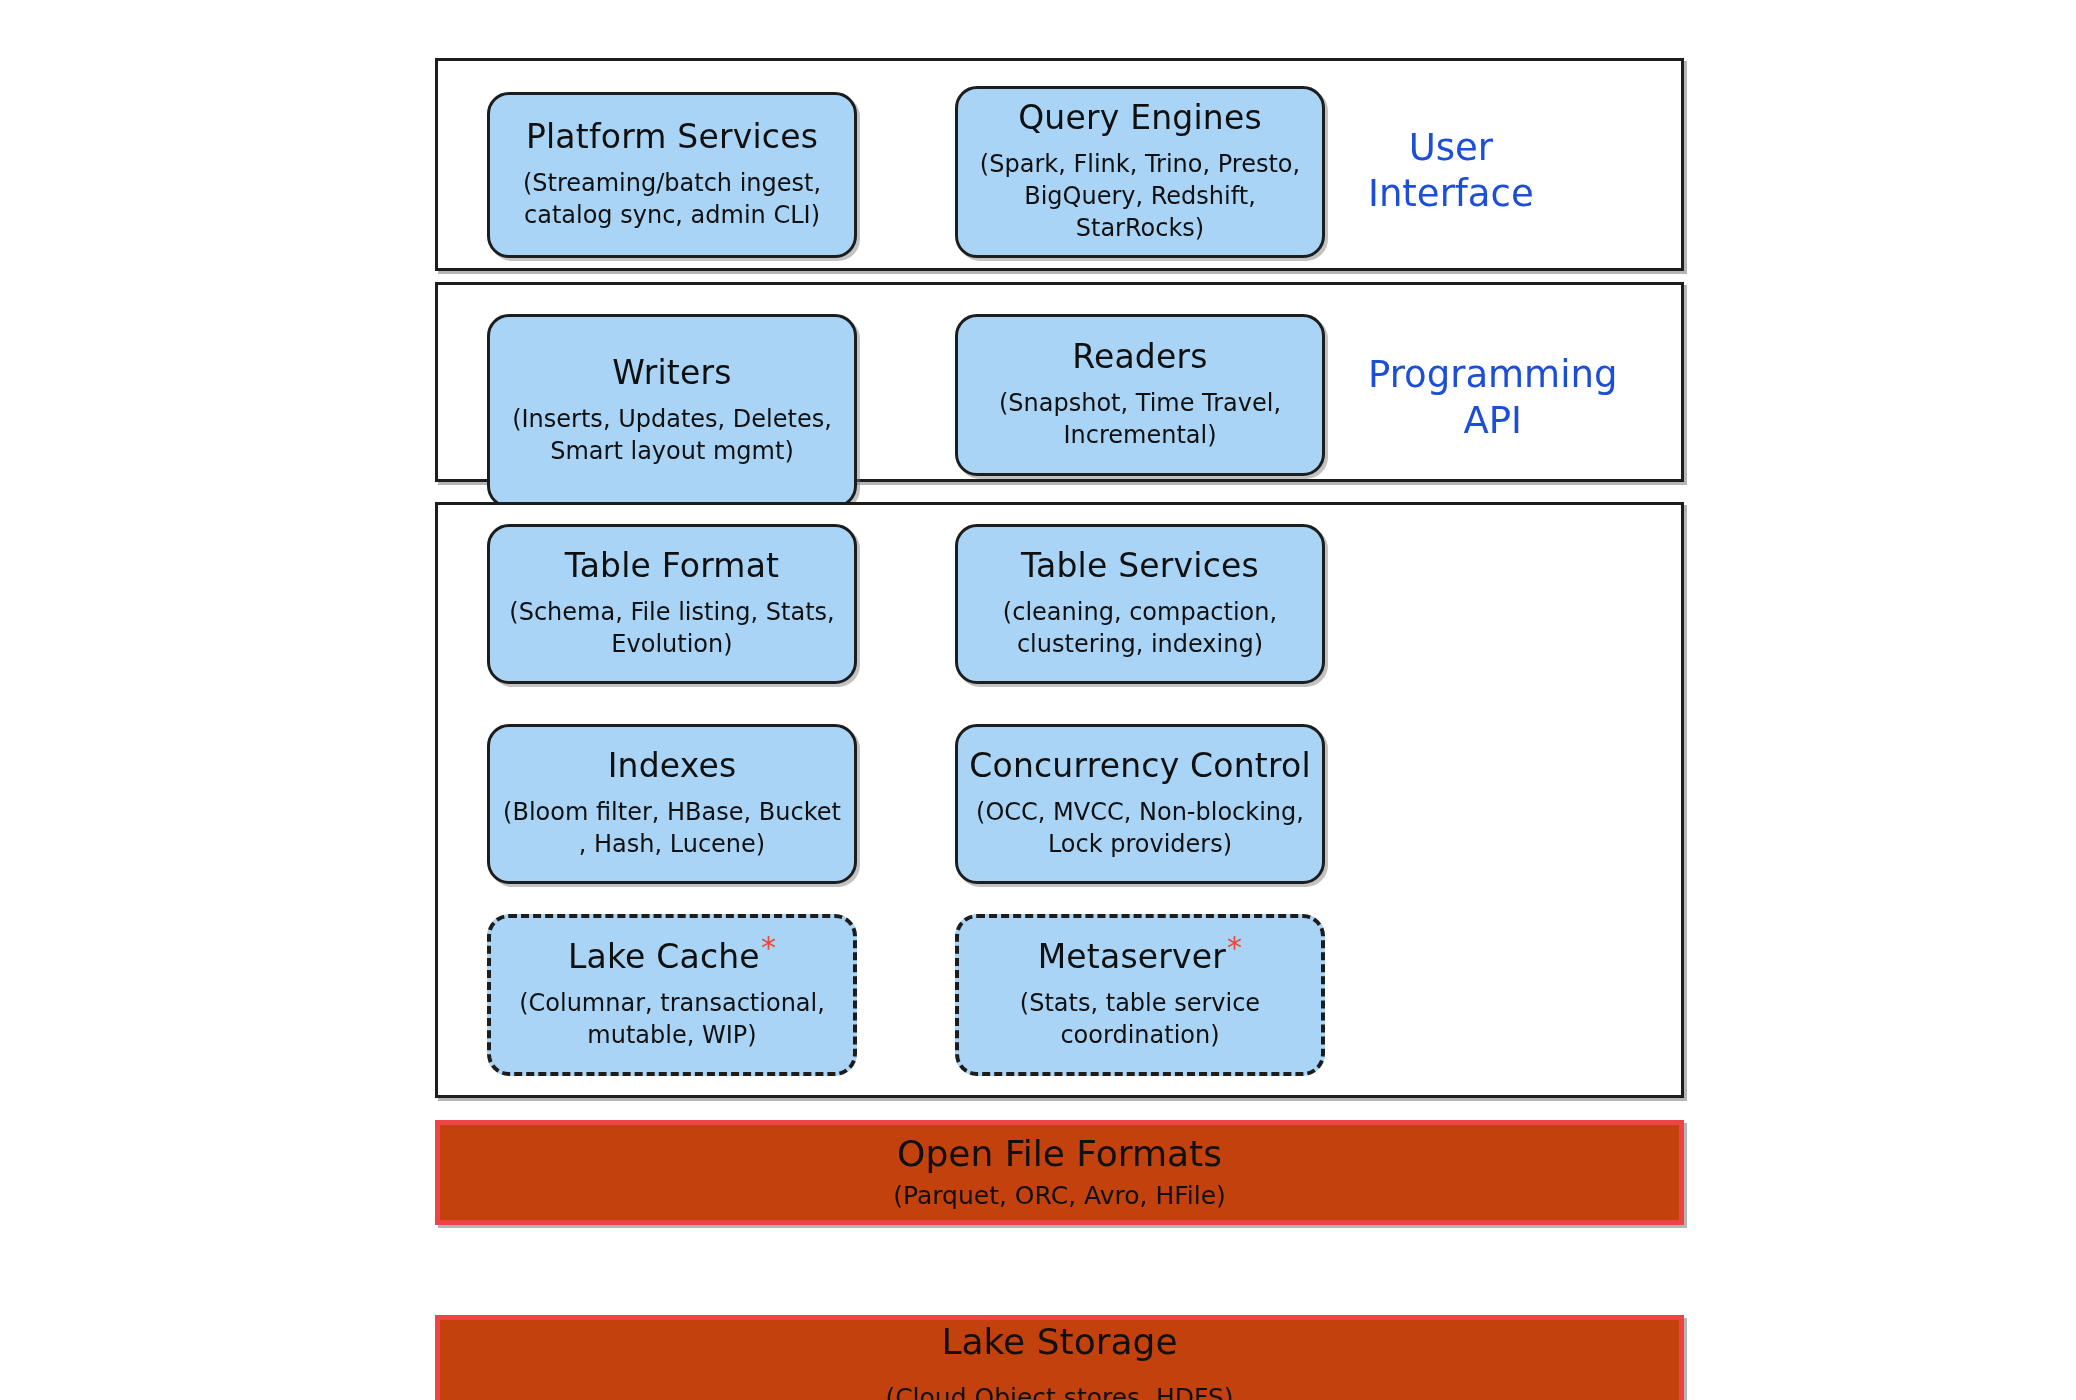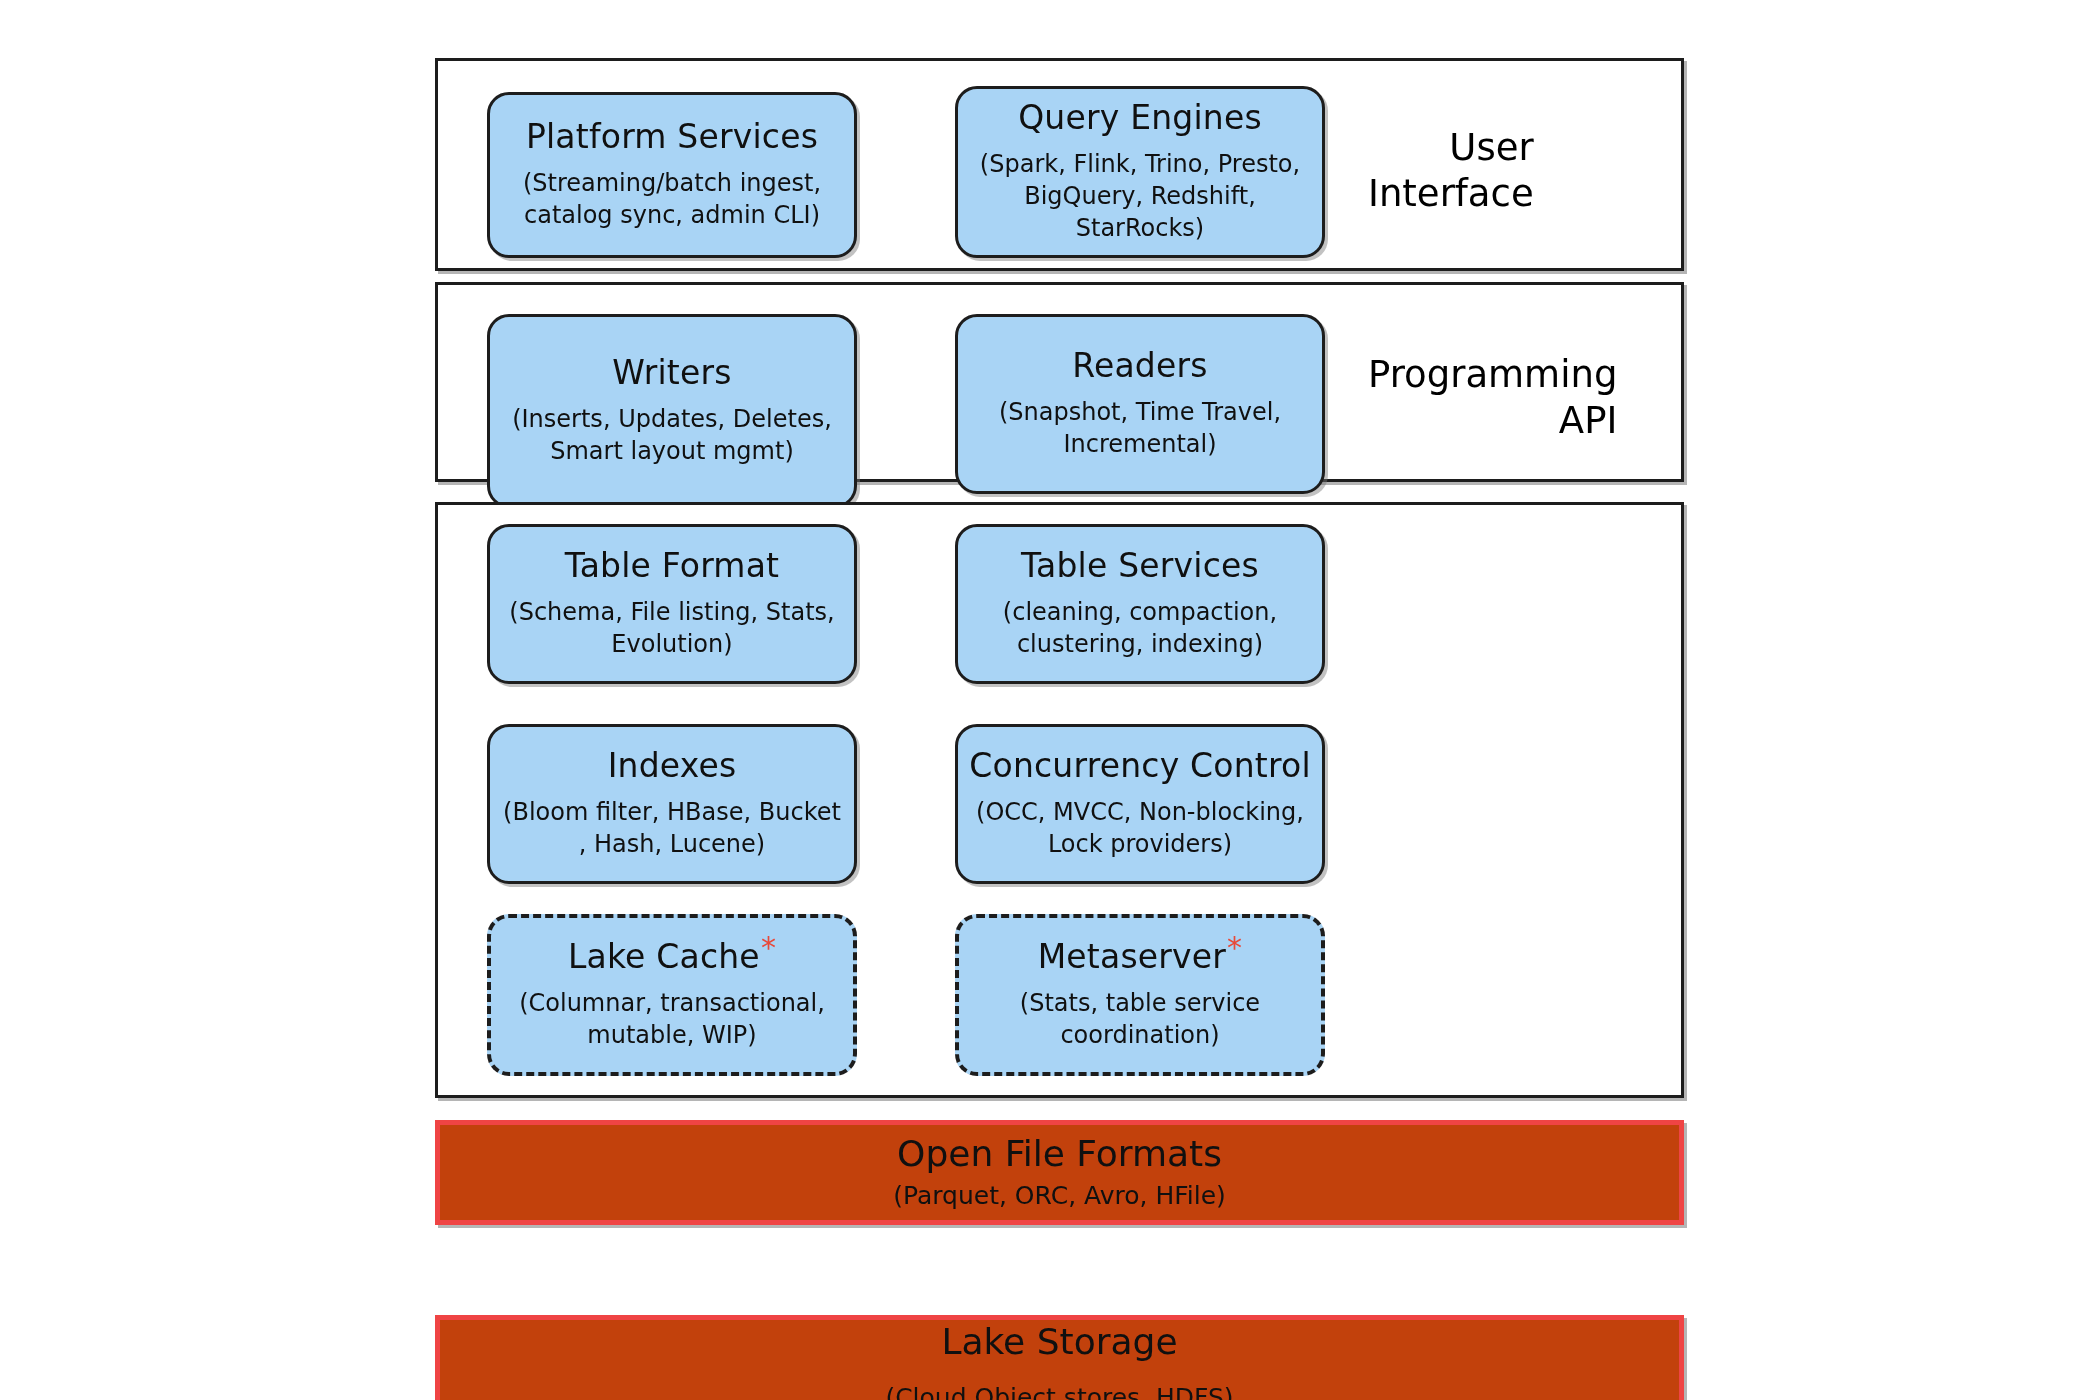--- a/index.html
+++ b/index.html
@@ -84,43 +84,43 @@
   
   .col-a { left: 487px; width: 370px; }
   .col-b { left: 955px; width: 370px; }
 
   
   .card-platform { top: 92px;  height: 166px; }
   .card-query    { top: 86px;  height: 172px; }
 
   
   .card-writers  { top: 314px; height: 194px; }
-  .card-readers  { top: 314px; height: 180px; }
+  .card-readers  { top: 314px; height: 162px; }
 
   
   .card-tableformat   { top: 524px; height: 160px; }
   .card-tableservices { top: 524px; height: 160px; }
   .card-indexes       { top: 724px; height: 160px; }
   .card-concurrency   { top: 724px; height: 160px; }
   .card-lakecache     { top: 914px; height: 162px; }
   .card-metaserver    { top: 914px; height: 162px; }
 
   
   .card-indexes .subtitle { width: 368px; }
   .card-concurrency .title { white-space: nowrap; }
 
   
   .layer-label {
     position: absolute;
     left: 1368px;
     font-size: 37px;
     line-height: 1.25;
-    color: #000000;
+    color: #1d4ed8;
     white-space: pre-line;
-    text-align: right;
+    text-align: center;
   }
   .label-ui   { top: 125px; }
   .label-api  { top: 352px; }
   .label-tdb  { top: 735px; }
 
   
   .bar {
     position: absolute;
     left: 435px;
     width: 1249px;

